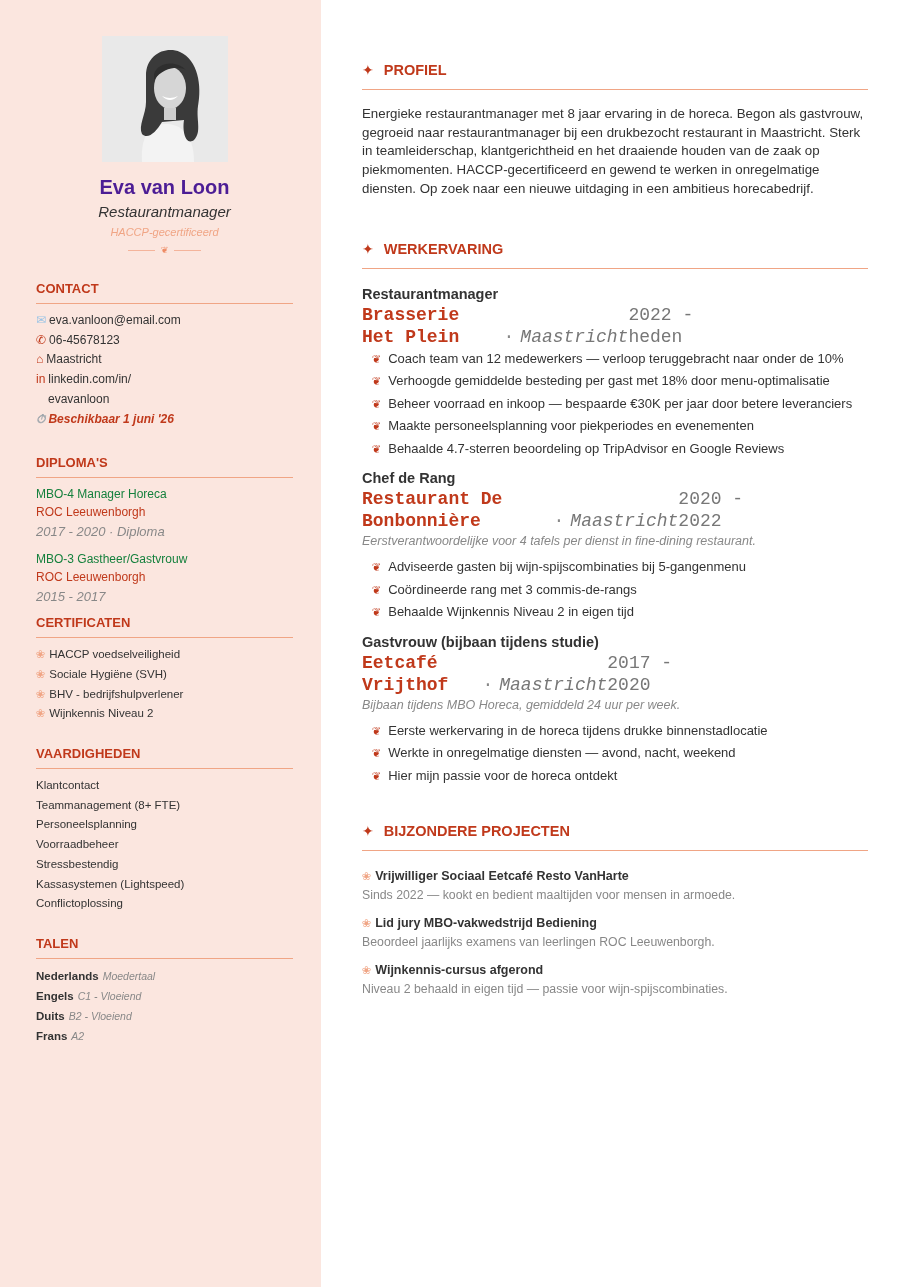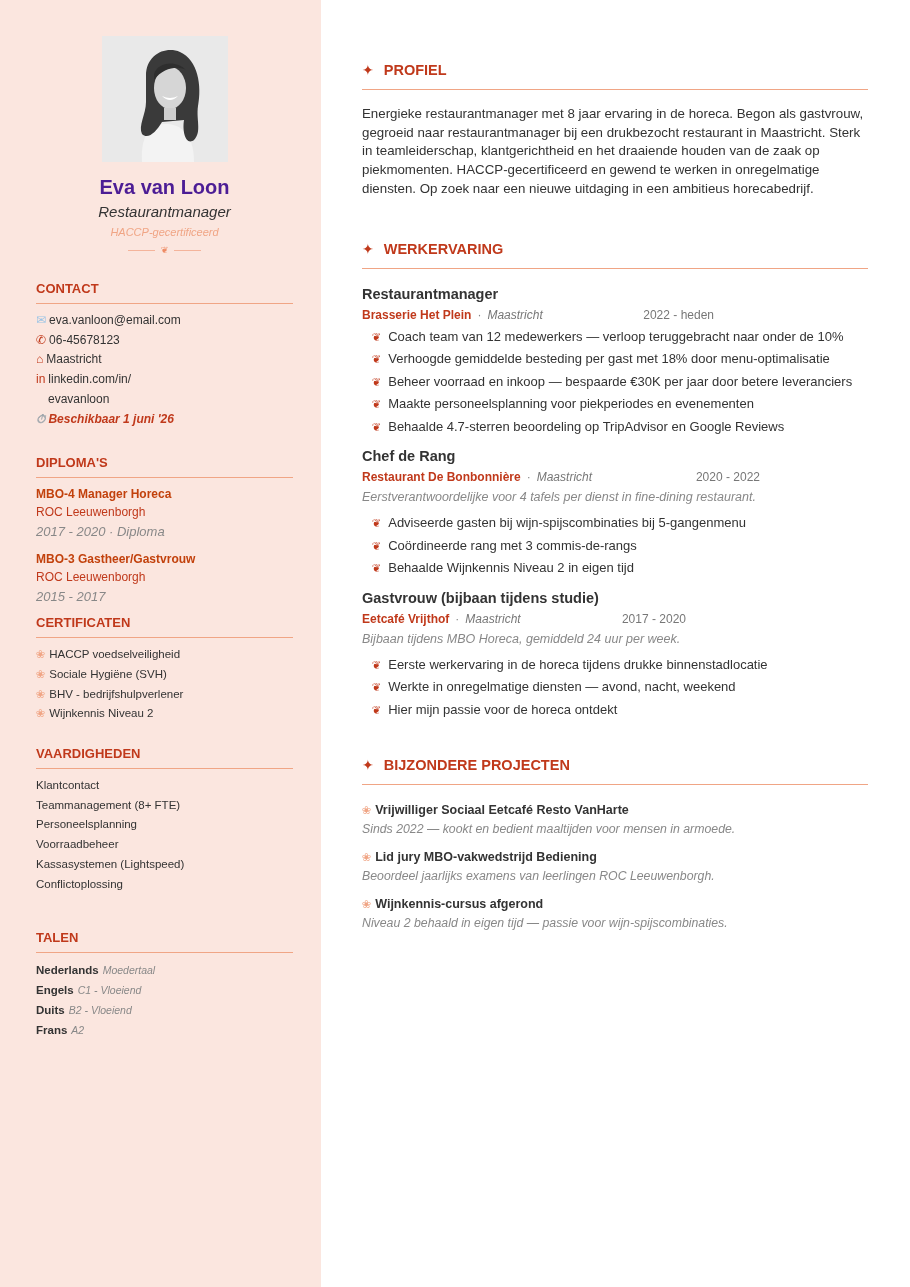--- a/index.html
+++ b/index.html
@@ -38,21 +38,21 @@
     }
     .c-row { font-size: 12px; line-height: 19.7px; color: #333; display: flex; align-items: baseline; }
     .c-icon { display: inline-block; margin-right: 3px; font-size: 12px; }
     .c-icon.red { color: #c0391b; }
     .c-icon.blue { color: #9cc4e6; }
     .c-icon.grey { color: #a0a7ad; }
     .c-indent { padding-left: 12px; }
     .c-row.avail { color: #c0391b; font-weight: bold; font-style: italic; }
 
     .dip { margin-bottom: 9px; }
-    .dip-name { font-size: 12px; font-weight: bold; color: #c2410c; line-height: 18px; }
+    .dip-name { font-size: 12px; font-weight: normal; color: #15803d; line-height: 18px; }
     .dip-school { font-size: 12px; color: #c0391b; line-height: 19px; }
     .dip-meta { font-size: 13px; color: #888; font-style: italic; line-height: 19px; }
 
     .cert { font-size: 11.5px; line-height: 19.7px; color: #333; display: flex; align-items: center; }
     .cert .flower { color: #f0a585; font-size: 11px; margin-right: 4px; }
 
     .skill { font-size: 11.5px; line-height: 19.7px; color: #333; }
 
     .lang { font-size: 11.5px; line-height: 20px; }
     .lang b { color: #333; }
@@ -64,34 +64,34 @@
       font-weight: bold; font-size: 14.5px;
       padding-bottom: 11px; border-bottom: 1px solid #f0a585;
       margin-bottom: 15px;
     }
     .main-h .star { margin-right: 10px; font-size: 14px; }
     .main-sec { margin-bottom: 38px; }
     .profile-text { font-size: 13.3px; line-height: 18.7px; color: #333; }
 
     .job { margin-bottom: 8px; }
     .job-title { font-size: 14.5px; font-weight: bold; color: #333; line-height: 20px; }
-    .job-meta { display: flex; align-items: flex-start; font-size: 12px; line-height: 22px; }
+    .job-meta { display: flex; align-items: flex-end; font-size: 18px; line-height: 22px; font-family: Liberation Mono, monospace; }
     .job-co { color: #c0391b; font-weight: bold; }
     .job-dot { color: #888; margin: 0 6px; }
     .job-loc { color: #777; font-style: italic; width: auto; }
     .job-date { color: #777; margin-left: auto; }
     .job-desc { font-size: 12.5px; font-style: italic; color: #888; line-height: 18px; margin-bottom: 6px; }
     .bullets { list-style: none; padding-left: 10px; }
     .bullets li { font-size: 13px; line-height: 22.5px; color: #333; display: flex; align-items: baseline; }
     .bullets li .b { color: #c0391b; font-size: 11px; margin-right: 7px; }
 
     .proj { margin-bottom: 9px; }
     .proj-title { font-size: 12.5px; font-weight: bold; color: #333; line-height: 20px; display: flex; align-items: center; }
     .proj-title .flower { color: #f0a585; font-size: 11px; margin-right: 4px; font-weight: normal; }
-    .proj-desc { font-size: 12.3px; font-style: italic; color: #888; line-height: 18px; }
+    .proj-desc { font-size: 12.3px; color: #888; line-height: 18px; }
   </style>
 </head>
 <body>
 
 <div class="page">
 
   <aside class="sidebar">
     <div class="photo-wrap" title="Portretfoto Eva van Loon">
       <svg viewBox="0 0 126 126">
         <rect width="126" height="126" fill="#e9e9e9"></rect>
@@ -172,25 +172,26 @@
         <span>Wijnkennis Niveau 2</span>
       </div>
     </section>
 
     <section class="side-sec" style="margin-top:22px;">
       <div class="side-h">VAARDIGHEDEN</div>
       <div class="skill">Klantcontact</div>
       <div class="skill">Teammanagement (8+ FTE)</div>
       <div class="skill">Personeelsplanning</div>
       <div class="skill">Voorraadbeheer</div>
+      <div class="skill">Stressbestendig</div>
       <div class="skill">Kassasystemen (Lightspeed)</div>
       <div class="skill">Conflictoplossing</div>
     </section>
 
-    <section class="side-sec" style="margin-top:36px;">
+    <section class="side-sec" style="margin-top:22px;">
       <div class="side-h">TALEN</div>
       <div class="lang">
         <b>Nederlands</b><i>Moedertaal</i>
       </div>
       <div class="lang">
         <b>Engels</b><i>C1 - Vloeiend</i>
       </div>
       <div class="lang">
         <b>Duits</b><i>B2 - Vloeiend</i>
       </div>

